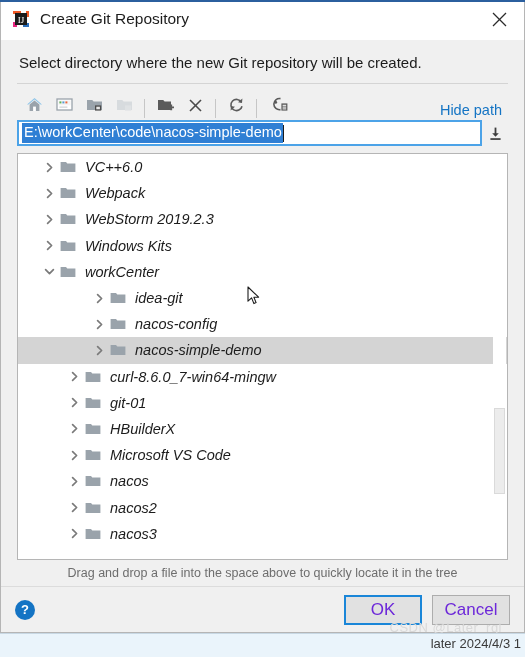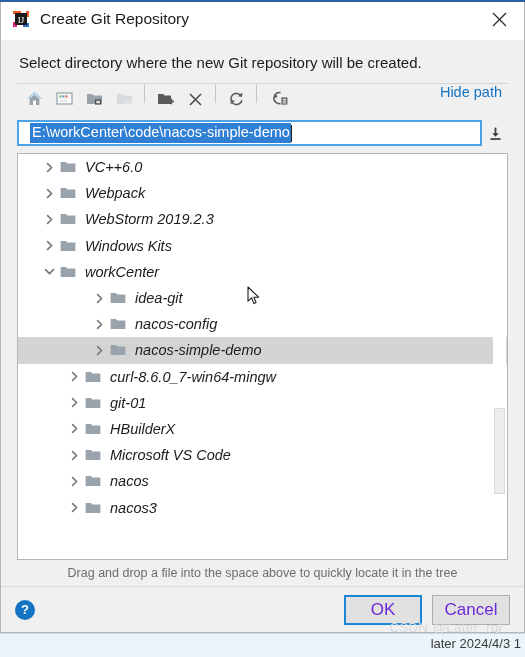--- a/index.html
+++ b/index.html
@@ -83,21 +83,21 @@
   .divider {
     height: 1px;
     background: #d4d4d4;
     margin: 0 2px;
   }
 
   
   .toolbar {
     height: 34px;
     display: flex;
-    align-items: flex-start;
+    align-items: flex-end;
     padding: 0 4px;
   }
   .tb-btn {
     width: 30px; height: 28px;
     display: flex; align-items: center; justify-content: center;
     cursor: default;
     flex: 0 0 auto;
   }
   .tb-btn.wide { width: 34px; }
   .tb-sep {
@@ -123,21 +123,21 @@
     margin-top: 1px;
     height: 28px;
   }
   .path-input {
     flex: 1 1 auto;
     height: 26px;
     border: 2px solid #4ca3e8;
     background: #ffffff;
     display: flex;
     align-items: center;
-    padding: 0 11px;
+    padding: 0 3px;
     overflow: hidden;
   }
   .path-sel {
     background: #2f7fd4;
     color: #ffffff;
     font-size: 14.5px;
     padding: 2px 1px 3px 2px;
     white-space: nowrap;
     line-height: 1;
   }
@@ -613,20 +613,34 @@
               <span class="tarrow">
                 <svg width="11" height="11" viewBox="0 0 11 11">
                   <path d="M3.6 1.6 L7.6 5.5 L3.6 9.4" stroke="#7a7a7a" stroke-width="1.7" fill="none" stroke-linecap="round" stroke-linejoin="round"></path>
                 </svg>
               </span>
               <span class="tfolder">
                 <svg width="16" height="14" viewBox="0 0 16 14">
                   <path d="M0.6 2 h5.4 l1.3 1.5 H15.4 v8.6 H0.6 Z" fill="#9aa3ab"></path>
                 </svg>
               </span>
+              <span class="tlabel">nacos2</span>
+            </div>
+            <div class="trow">
+              <span style="width: 45px; flex: 0 0 auto;"></span>
+              <span class="tarrow">
+                <svg width="11" height="11" viewBox="0 0 11 11">
+                  <path d="M3.6 1.6 L7.6 5.5 L3.6 9.4" stroke="#7a7a7a" stroke-width="1.7" fill="none" stroke-linecap="round" stroke-linejoin="round"></path>
+                </svg>
+              </span>
+              <span class="tfolder">
+                <svg width="16" height="14" viewBox="0 0 16 14">
+                  <path d="M0.6 2 h5.4 l1.3 1.5 H15.4 v8.6 H0.6 Z" fill="#9aa3ab"></path>
+                </svg>
+              </span>
               <span class="tlabel">nacos3</span>
             </div>
           </div>
         <div class="sb-track">
           <div class="sb-thumb" id="sb-thumb" style="top: 253px; height: 86px;"></div>
         </div>
       </div>
 
       <div class="hint">Drag and drop a file into the space above to quickly locate it in the tree</div>
     </div>

